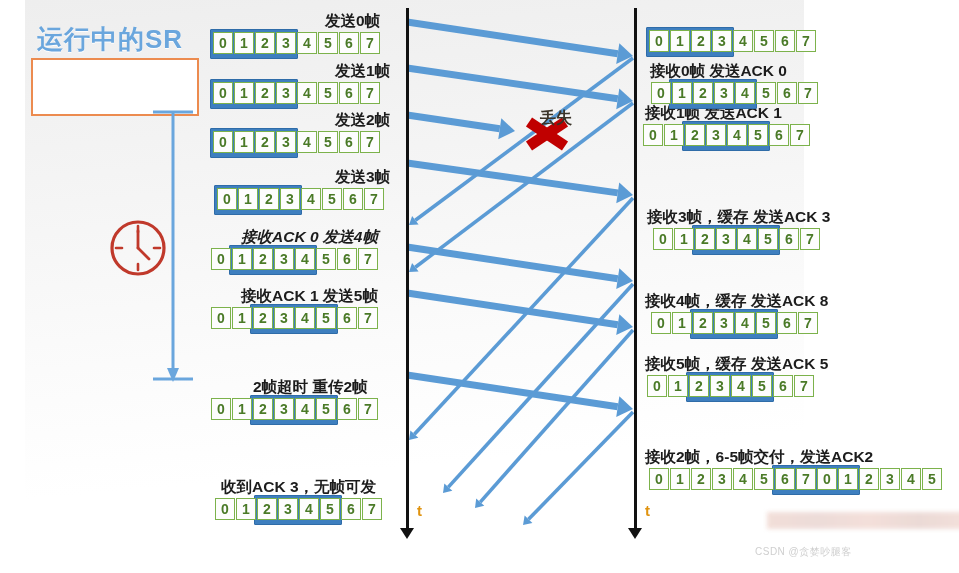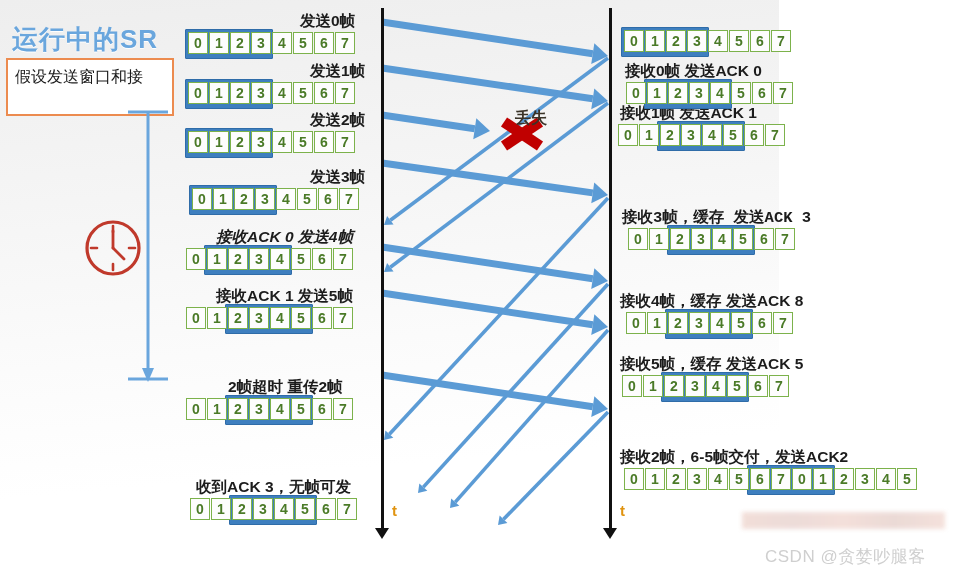--- a/index.html
+++ b/index.html
@@ -5,20 +5,21 @@
   html,body{margin:0;padding:0;}
   body{
     width:959px;height:573px;
     font-family:"Liberation Sans","DejaVu Sans",sans-serif;
     background:#ffffff;
     overflow:hidden;
   }
   #root{
     position:relative;width:779px;height:573px;
     background:linear-gradient(175deg,#eeeeee 0%,#f4f4f4 28%,#fbfbfb 58%,#ffffff 78%,#ffffff 100%);
+    margin-left:25px;
   }
 
   
   #title{
     position:absolute;left:12px;top:22px;
     font-size:26px;font-weight:bold;color:#6aa6dd;
     letter-spacing:1px;white-space:nowrap;
     text-shadow:0 1px 0 rgba(255,255,255,.9);
   }
 
@@ -73,34 +74,33 @@
     font-size:16px;font-weight:bold;color:#3a3328;white-space:nowrap;
   }
 
   
   #wm-bar{
     position:absolute;left:742px;top:512px;width:203px;height:17px;
     background:linear-gradient(90deg,#f0d9d2,#ead6d2,#f2dad4,#e8d4cf,#f3dcd6);
     filter:blur(2px);opacity:.85;
   }
   #wm-text{
-    position:absolute;left:765px;top:545px;
-    font-size:17px;color:#cfcfcf;white-space:nowrap;
+    position:absolute;left:730px;top:545px;
+    font-size:10px;color:#cfcfcf;white-space:nowrap;
     letter-spacing:.5px;
   }
 </style>
 </head>
 <body>
 
 <div id="root">
 
   <div id="title">运行中的SR</div>
 
   <div id="note">
-    <div class="line">假设发送窗口和接</div>
   </div>
 
   <div id="clock">
     <svg width="62" height="62" viewBox="0 0 62 62">
       <circle cx="31" cy="31" r="26" fill="none" stroke="#c0392b" stroke-width="3.2"></circle>
       <line x1="31" y1="9" x2="31" y2="15" stroke="#c0392b" stroke-width="2.6" stroke-linecap="round"></line>
       <line x1="31" y1="47" x2="31" y2="53" stroke="#c0392b" stroke-width="2.6" stroke-linecap="round"></line>
       <line x1="9" y1="31" x2="15" y2="31" stroke="#c0392b" stroke-width="2.6" stroke-linecap="round"></line>
       <line x1="47" y1="31" x2="53" y2="31" stroke="#c0392b" stroke-width="2.6" stroke-linecap="round"></line>
       <line x1="31" y1="31" x2="31" y2="14" stroke="#c0392b" stroke-width="2.8" stroke-linecap="round"></line>
@@ -201,21 +201,21 @@
       <div class="row" style="left: 186px; top: 398px;"><div class="cells"><div class="winbar" style="left: 39px; width: 88px;"></div><div class="cell">0</div><div class="cell">1</div><div class="cell">2</div><div class="cell">3</div><div class="cell">4</div><div class="cell">5</div><div class="cell">6</div><div class="cell">7</div></div></div>
       <div class="caption" style="left: 196px; top: 477px;">收到ACK 3，无帧可发</div>
       <div class="row" style="left: 190px; top: 498px;"><div class="cells"><div class="winbar" style="left: 39px; width: 88px;"></div><div class="cell">0</div><div class="cell">1</div><div class="cell">2</div><div class="cell">3</div><div class="cell">4</div><div class="cell">5</div><div class="cell">6</div><div class="cell">7</div></div></div>
     </div>
   <div id="receiver-rows">
       <div class="row" style="left: 624px; top: 30px;"><div class="cells"><div class="winbar" style="left: -3px; width: 88px;"></div><div class="cell">0</div><div class="cell">1</div><div class="cell">2</div><div class="cell">3</div><div class="cell">4</div><div class="cell">5</div><div class="cell">6</div><div class="cell">7</div></div></div>
       <div class="caption" style="left: 625px; top: 61px;">接收0帧 发送ACK 0</div>
       <div class="row" style="left: 626px; top: 82px;"><div class="cells"><div class="winbar" style="left: 18px; width: 88px;"></div><div class="cell">0</div><div class="cell">1</div><div class="cell">2</div><div class="cell">3</div><div class="cell">4</div><div class="cell">5</div><div class="cell">6</div><div class="cell">7</div></div></div>
       <div class="caption" style="left: 620px; top: 103px;">接收1帧 发送ACK 1</div>
       <div class="row" style="left: 618px; top: 124px;"><div class="cells"><div class="winbar" style="left: 39px; width: 88px;"></div><div class="cell">0</div><div class="cell">1</div><div class="cell">2</div><div class="cell">3</div><div class="cell">4</div><div class="cell">5</div><div class="cell">6</div><div class="cell">7</div></div></div>
-      <div class="caption" style="left: 622px; top: 207px; font-family: Liberation Mono, monospace;">接收3帧，缓存  发送ACK 3</div>
+      <div class="caption" style="left: 622px; top: 207px;">接收3帧，缓存  发送ACK 3</div>
       <div class="row" style="left: 628px; top: 228px;"><div class="cells"><div class="winbar" style="left: 39px; width: 88px;"></div><div class="cell">0</div><div class="cell">1</div><div class="cell">2</div><div class="cell">3</div><div class="cell">4</div><div class="cell">5</div><div class="cell">6</div><div class="cell">7</div></div></div>
       <div class="caption" style="left: 620px; top: 291px;">接收4帧，缓存  发送ACK 8</div>
       <div class="row" style="left: 626px; top: 312px;"><div class="cells"><div class="winbar" style="left: 39px; width: 88px;"></div><div class="cell">0</div><div class="cell">1</div><div class="cell">2</div><div class="cell">3</div><div class="cell">4</div><div class="cell">5</div><div class="cell">6</div><div class="cell">7</div></div></div>
       <div class="caption" style="left: 620px; top: 354px;">接收5帧，缓存  发送ACK 5</div>
       <div class="row" style="left: 622px; top: 375px;"><div class="cells"><div class="winbar" style="left: 39px; width: 88px;"></div><div class="cell">0</div><div class="cell">1</div><div class="cell">2</div><div class="cell">3</div><div class="cell">4</div><div class="cell">5</div><div class="cell">6</div><div class="cell">7</div></div></div>
       <div class="caption" style="left: 620px; top: 447px;">接收2帧，6-5帧交付，发送ACK2</div>
       <div class="row" style="left: 624px; top: 468px;"><div class="cells"><div class="winbar" style="left: 123px; width: 88px;"></div><div class="cell">0</div><div class="cell">1</div><div class="cell">2</div><div class="cell">3</div><div class="cell">4</div><div class="cell">5</div><div class="cell">6</div><div class="cell">7</div><div class="cell">0</div><div class="cell">1</div><div class="cell">2</div><div class="cell">3</div><div class="cell">4</div><div class="cell">5</div></div></div>
     </div>
 
   <div id="wm-bar"></div>

